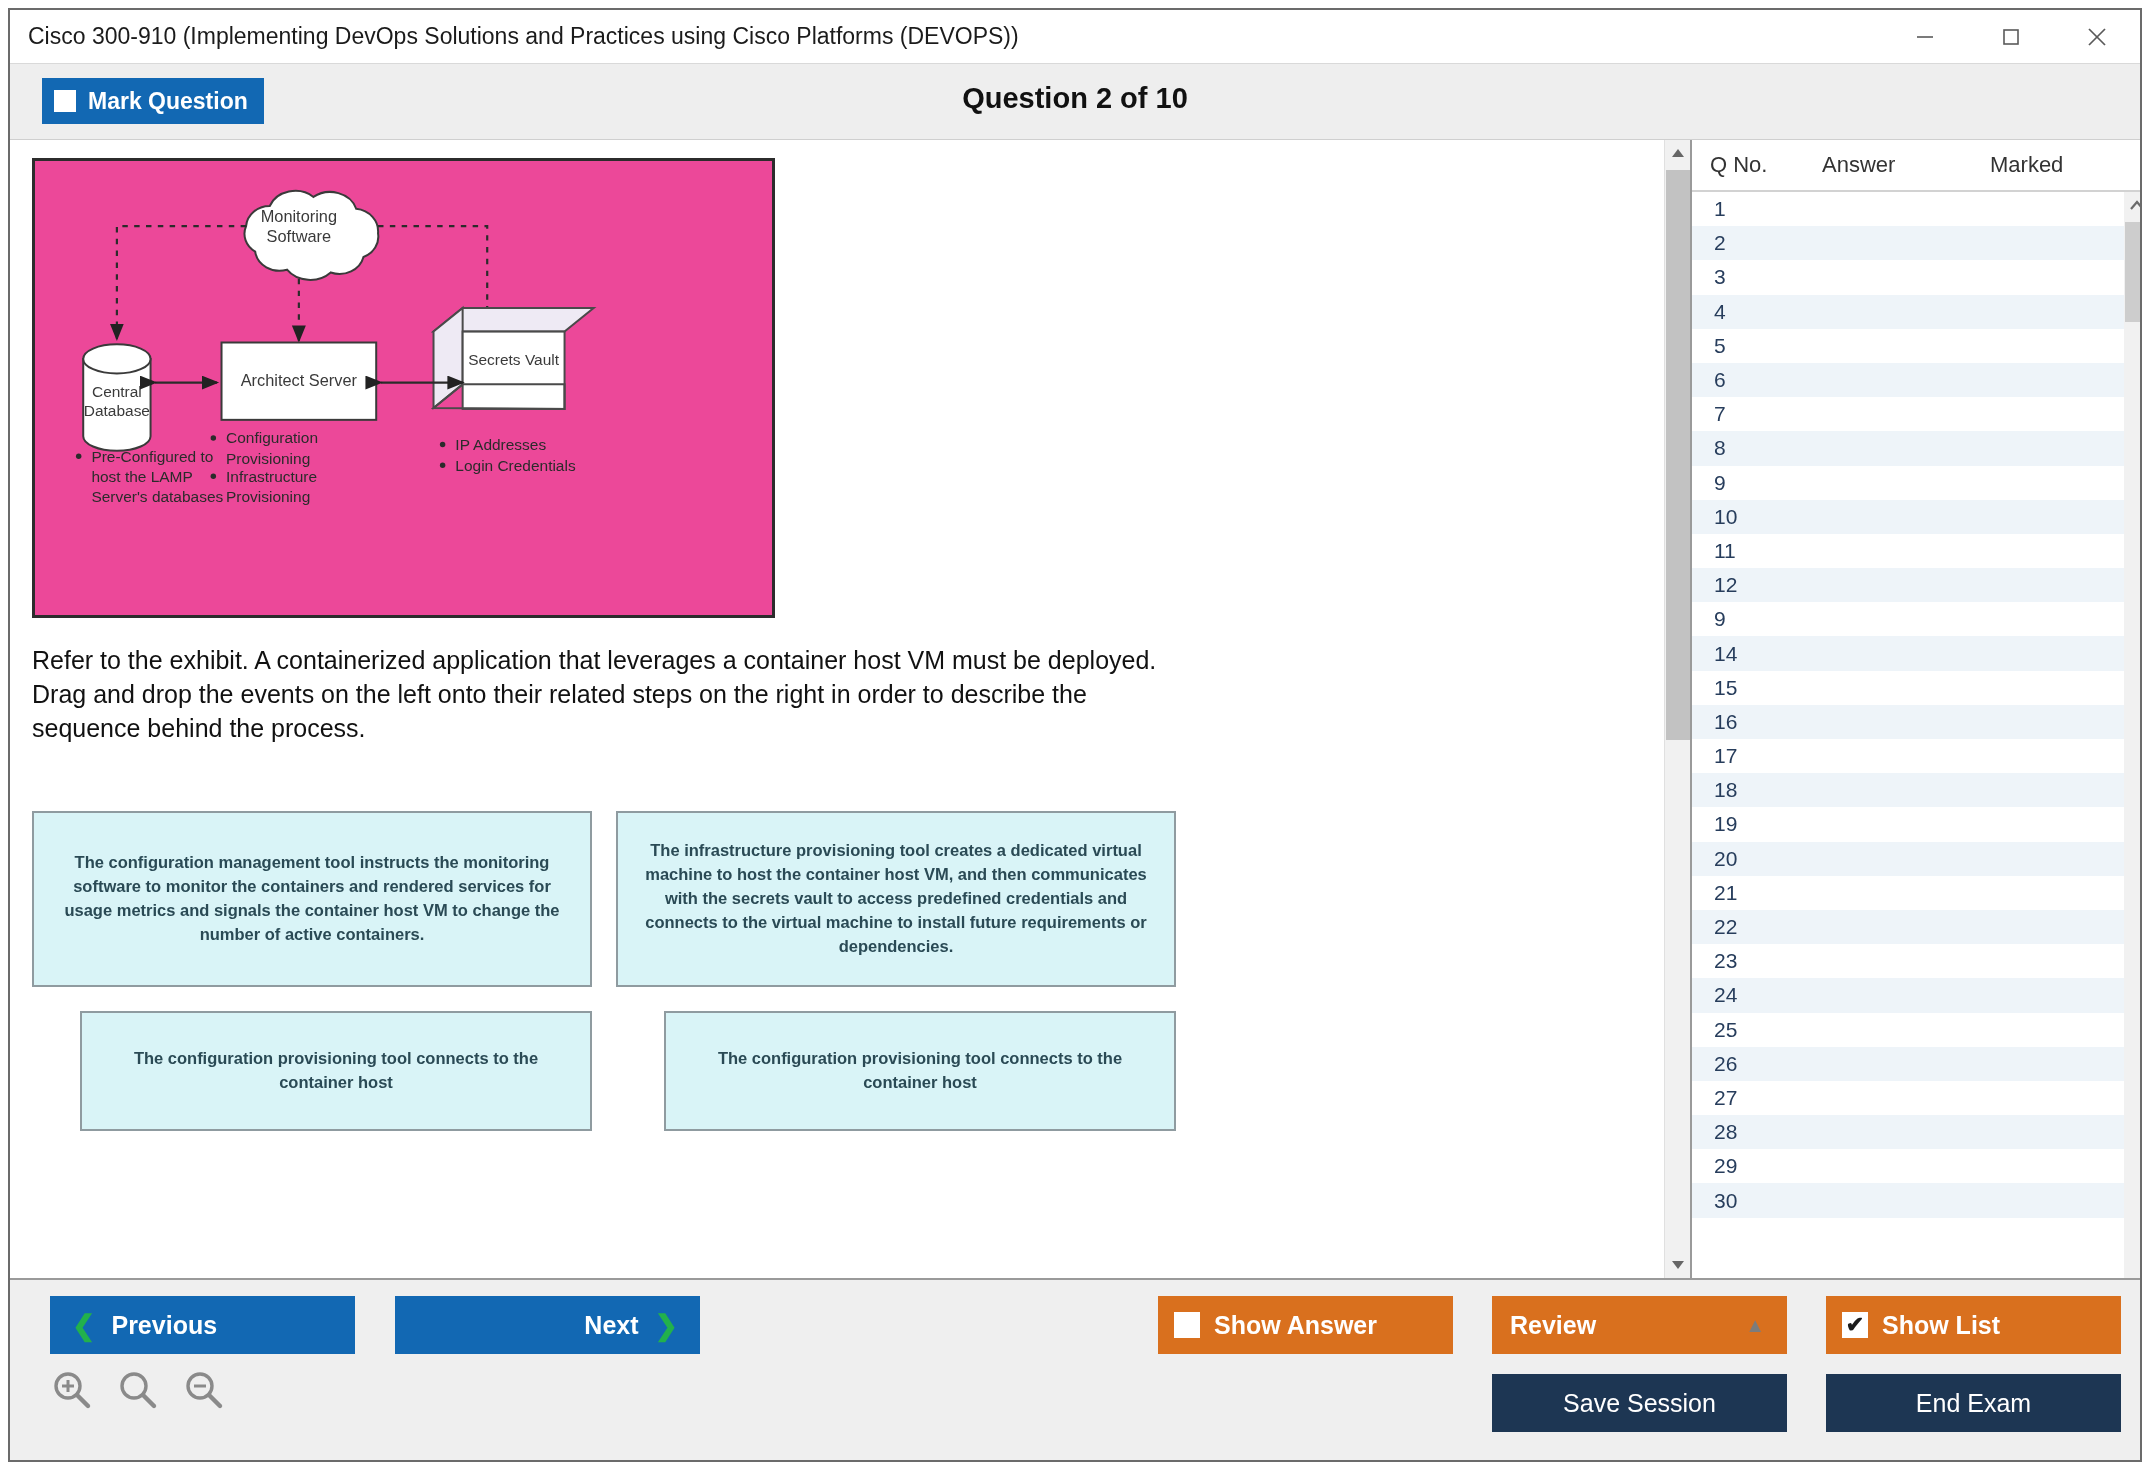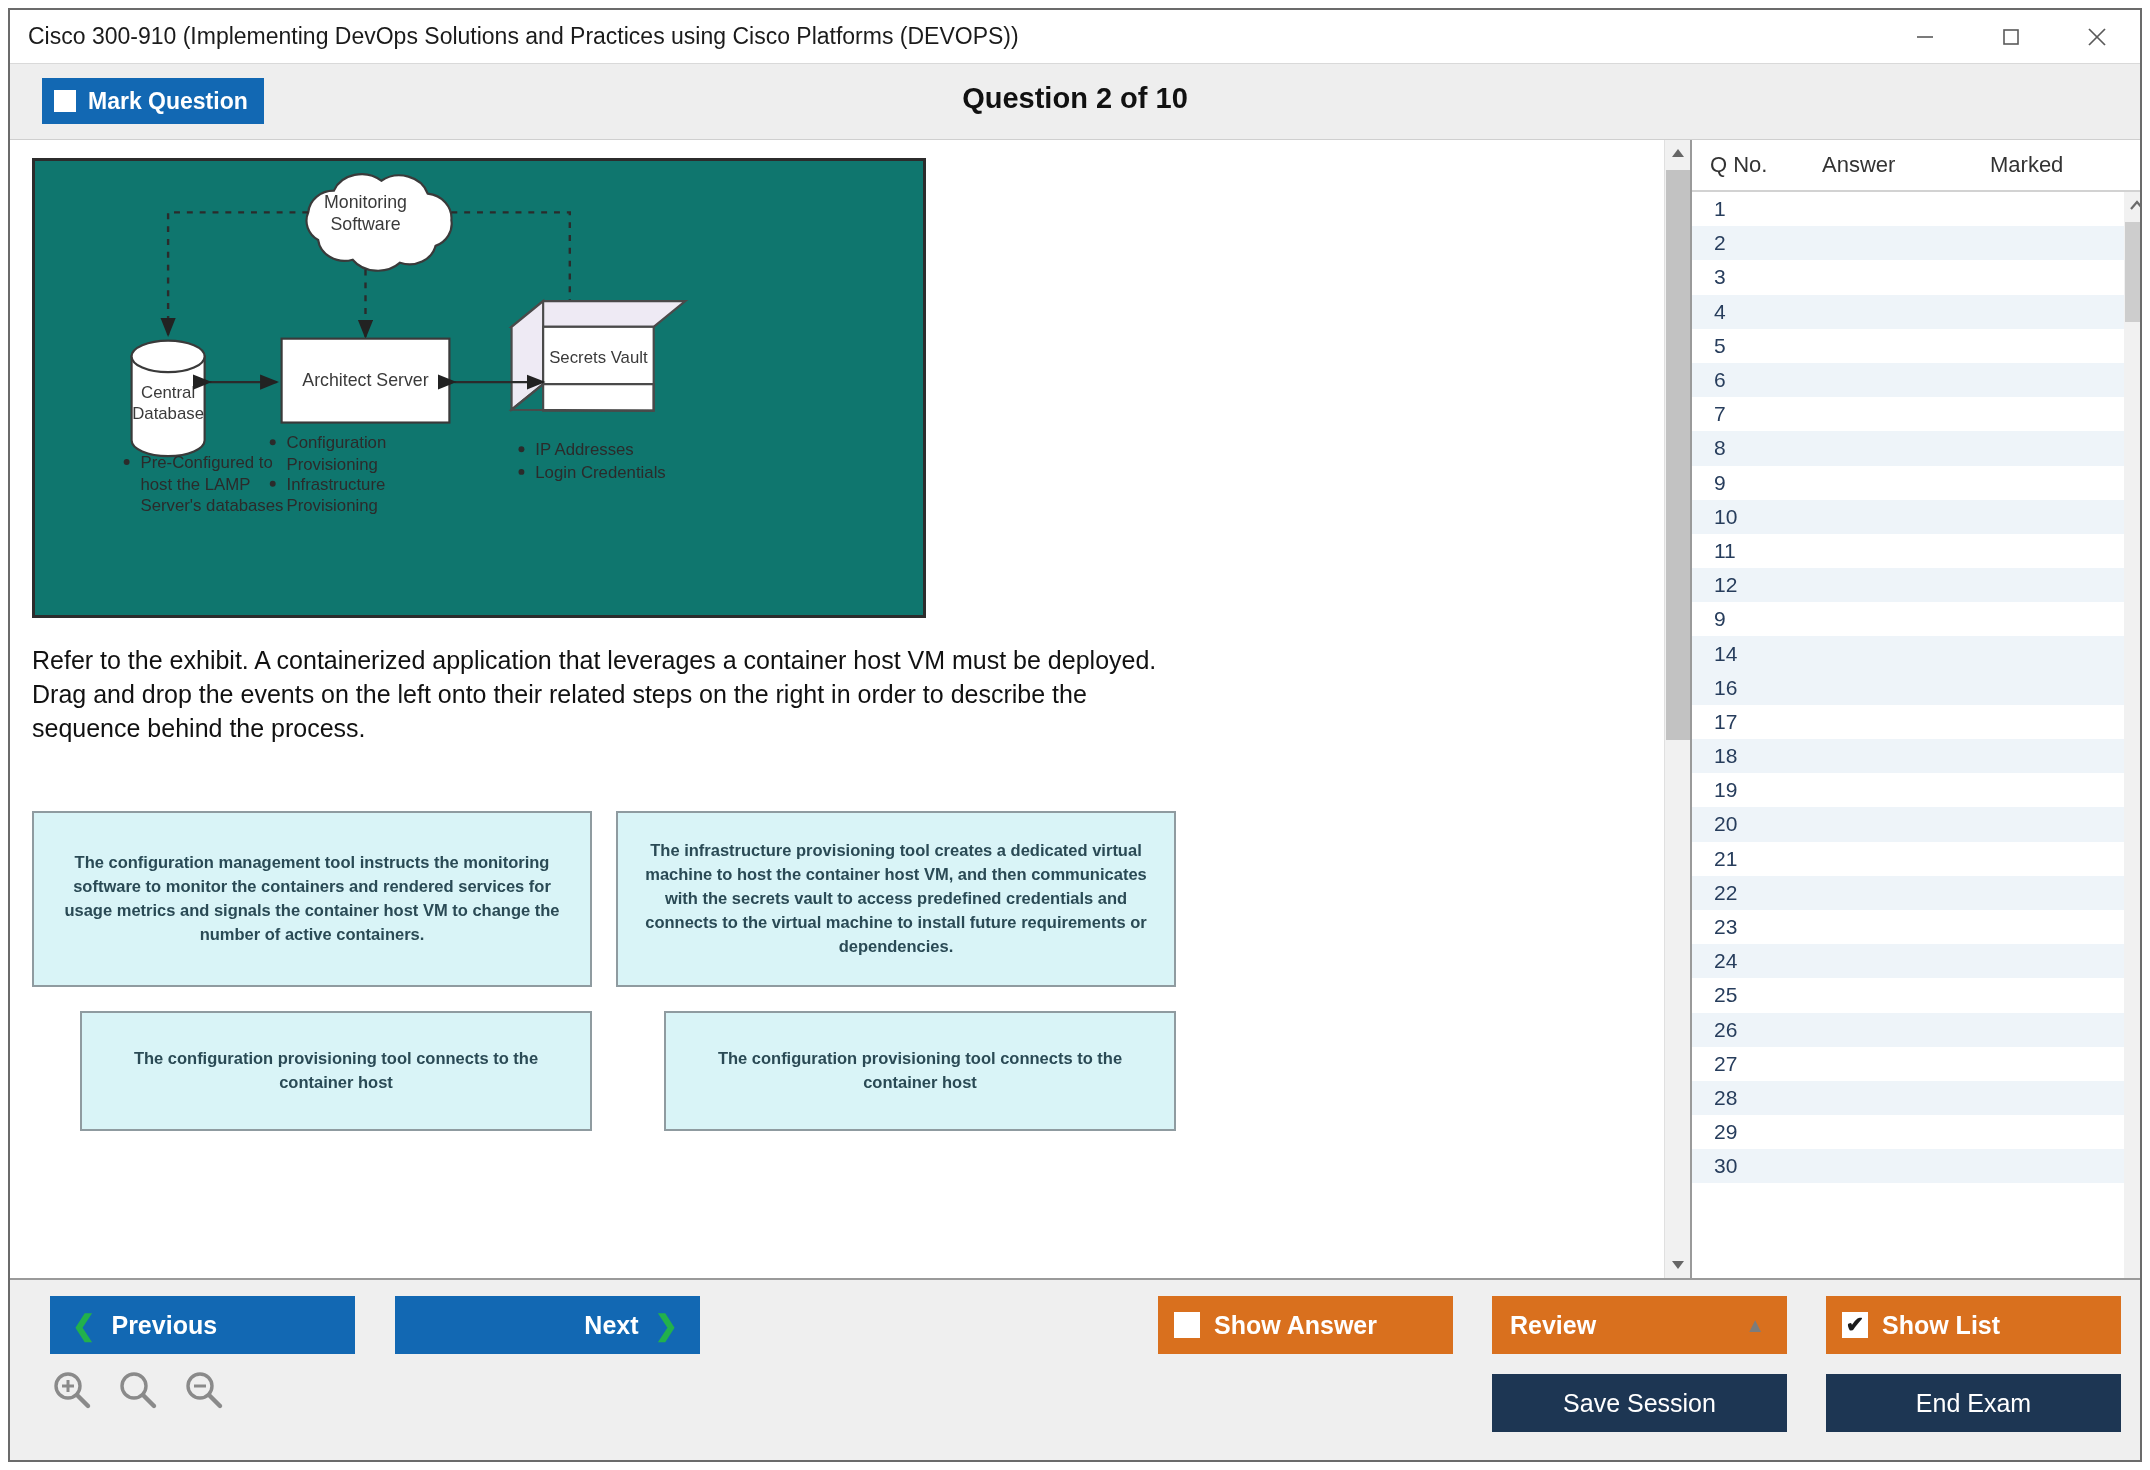--- a/index.html
+++ b/index.html
@@ -90,24 +90,24 @@
     width: 1680px;
     position: relative;
     background: #ffffff;
     overflow: hidden;
     flex: 0 0 auto;
   }
   #question-inner { padding: 18px 0 0 22px; }
 
   
   #exhibit-figure {
-    width: 894px; height: 460px;
+    width: 743px; height: 460px;
     border: 3px solid #2c2c2c;
     position: relative;
-    background: #0f766e;
+    background: #ec4899;
   }
   #exhibit-figure svg { display:block; width: 100%; height: 100%; }
 
   
   #question-text {
     margin-top: 26px;
     width: 1160px;
     font-size: 25px;
     line-height: 1.35;
     color: #111111;
@@ -497,20 +497,25 @@
             <div class="list-row odd">
               <div class="cell-qno">9</div>
               <div class="cell-answer"></div>
               <div class="cell-marked"></div>
             </div>
             <div class="list-row even">
               <div class="cell-qno">14</div>
               <div class="cell-answer"></div>
               <div class="cell-marked"></div>
             </div>
+            <div class="list-row odd">
+              <div class="cell-qno">15</div>
+              <div class="cell-answer"></div>
+              <div class="cell-marked"></div>
+            </div>
             <div class="list-row even">
               <div class="cell-qno">16</div>
               <div class="cell-answer"></div>
               <div class="cell-marked"></div>
             </div>
             <div class="list-row odd">
               <div class="cell-qno">17</div>
               <div class="cell-answer"></div>
               <div class="cell-marked"></div>
             </div>

